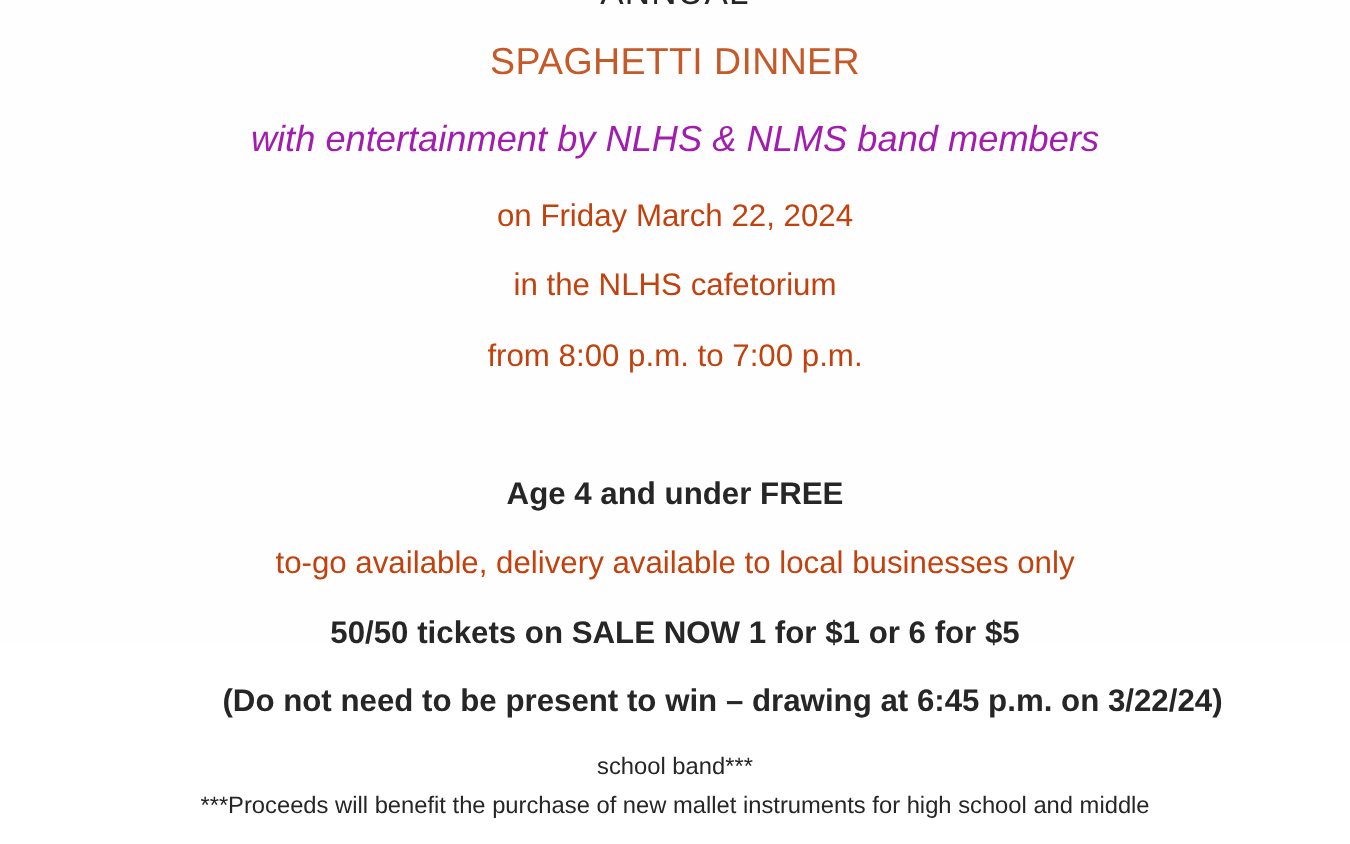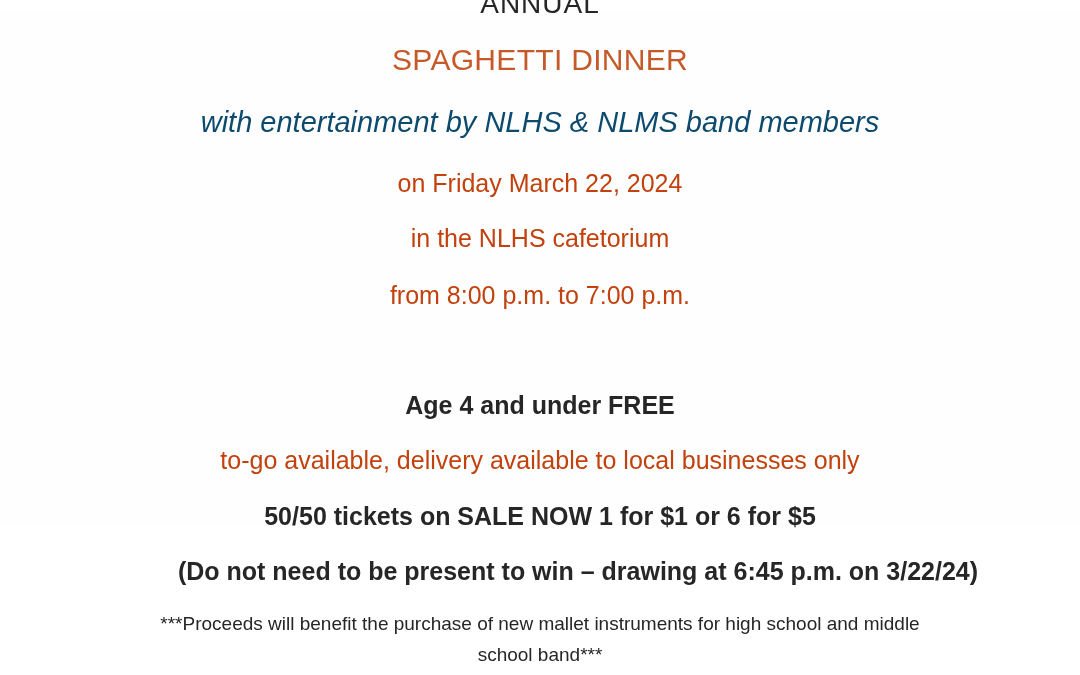--- a/index.html
+++ b/index.html
@@ -10,21 +10,21 @@
     body {
       width: 1080px;
       height: 675px;
       overflow: hidden;
       position: relative;
       font-family: "Liberation Sans", "DejaVu Sans", sans-serif;
       color: #262626;
     }
     .page {
       position: absolute;
-      left: 0; top: 10px;
+      left: 0; top: 0;
       width: 1080px;
       height: 515px;
       background: #fefefe;
     }
     .line {
       position: absolute;
       left: 0;
       width: 1080px;
       text-align: center;
       white-space: nowrap;
@@ -38,21 +38,21 @@
     .title {
       top: 33px;
       font-size: 30px;
       color: #c55a28;
       letter-spacing: 0.3px;
     }
     .subtitle {
       top: 96px;
       font-size: 29px;
       font-style: italic;
-      color: #0c4a6e;
+      color: #a21caf;
     }
     .plain {
       font-size: 25px;
       color: #c2410c;
     }
     .bold {
       font-size: 25px;
       font-weight: bold;
       color: #262626;
     }
@@ -79,16 +79,16 @@
   <div class="line title">SPAGHETTI DINNER</div>
   <div class="line subtitle">with entertainment by NLHS &amp; NLMS band members</div>
   <div class="line plain l-date">on Friday March 22, 2024</div>
   <div class="line plain l-place">in the NLHS cafetorium</div>
   <div class="line plain l-time">from 8:00 p.m. to 7:00 p.m.</div>
   <div class="line bold l-age">Age 4 and under FREE</div>
   <div class="line plain l-togo">to-go available, delivery available to local businesses only</div>
   <div class="line bold l-tickets">50/50 tickets on SALE NOW 1 for $1 or 6 for $5</div>
   <div class="line bold l-drawing">(Do not need to be present to win – drawing at 6:45 p.m. on 3/22/24)</div>
   <div class="line small l-proceeds">
+    <div>school band***</div>
     <div>***Proceeds will benefit the purchase of new mallet instruments for high school and middle</div>
-    <div>school band***</div>
   </div>
 </div>
 
 </body></html>

